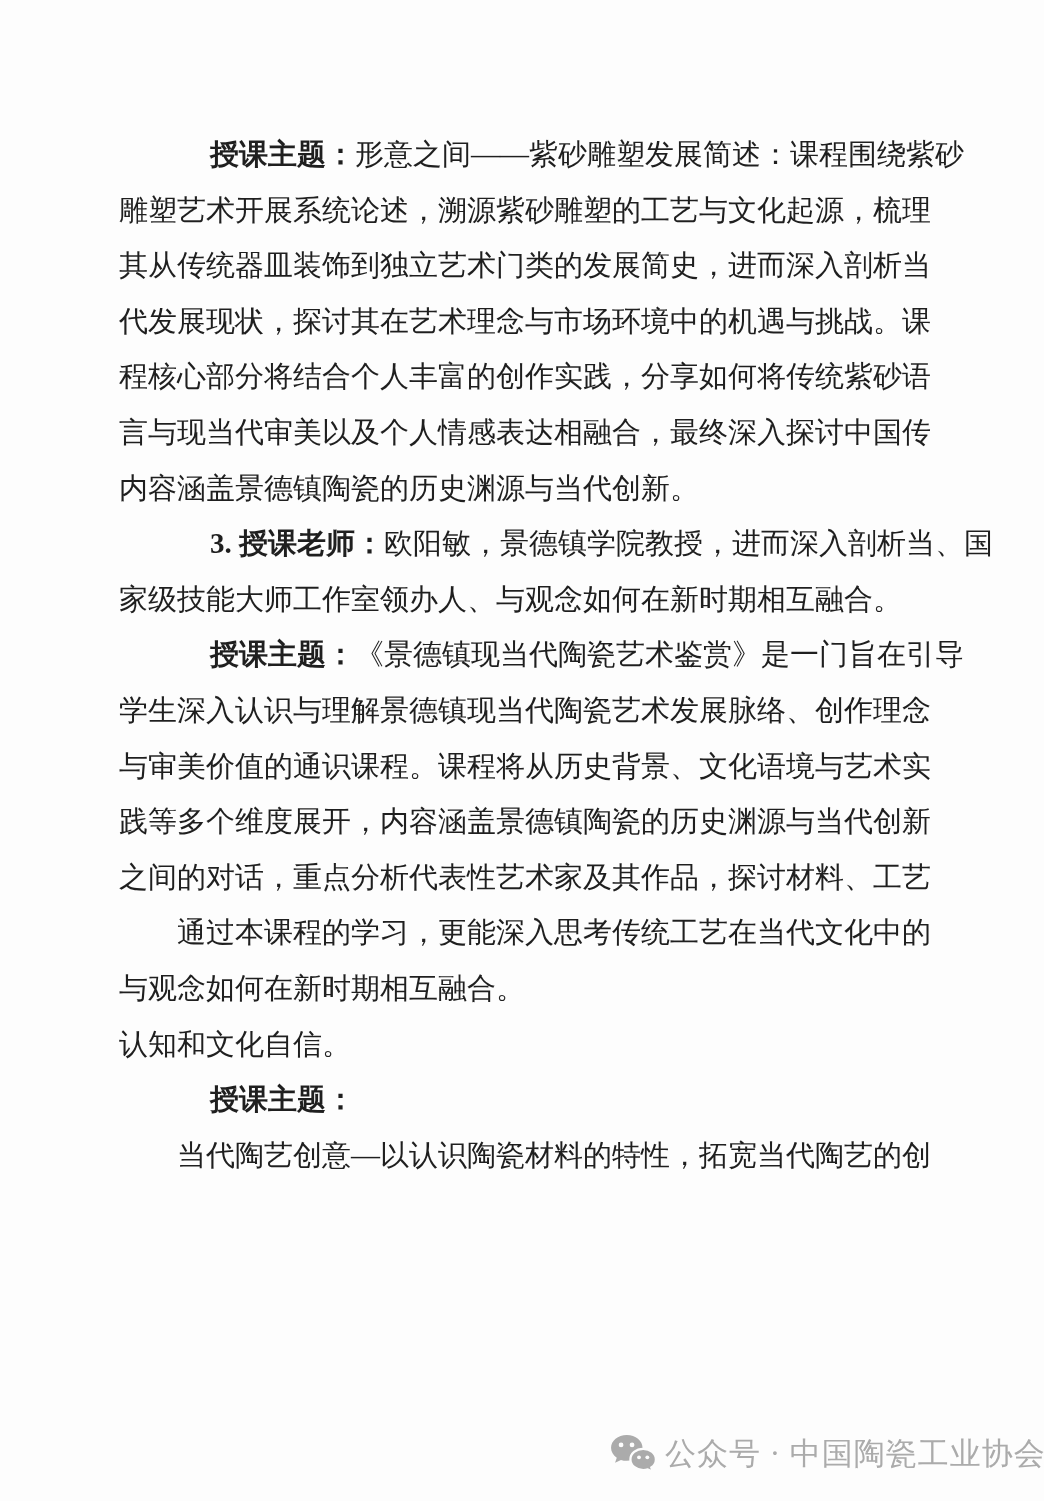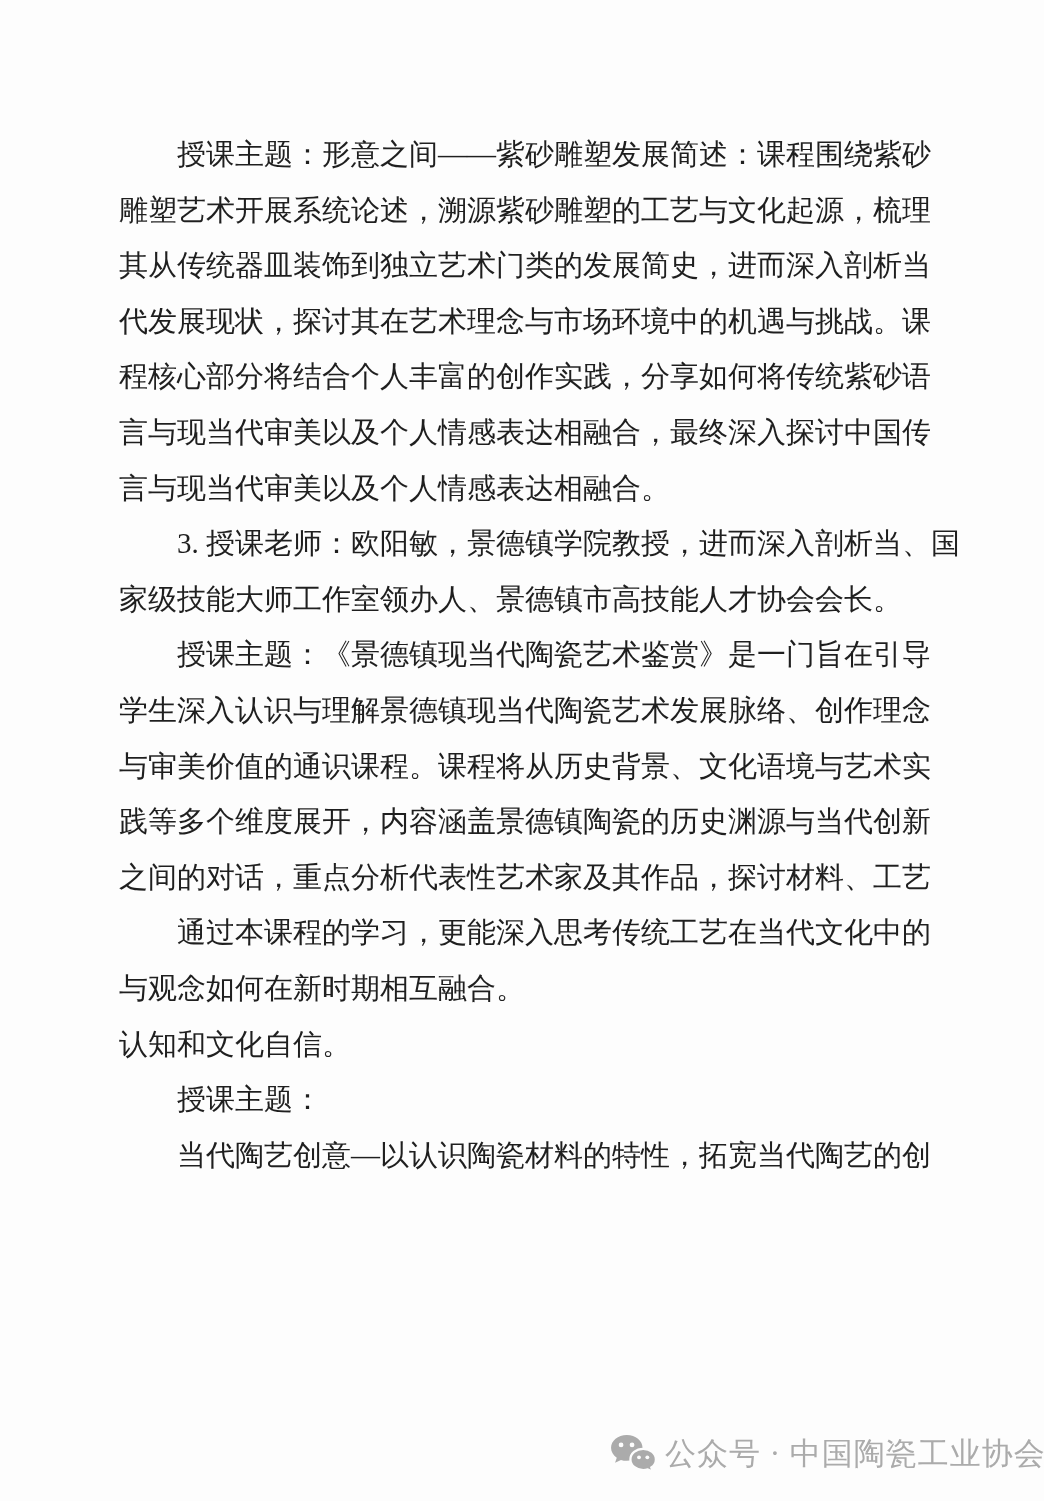--- a/index.html
+++ b/index.html
@@ -28,21 +28,22 @@
     height: 55.6px;
     line-height: 55.6px;
     font-size: 29px;
     white-space: nowrap;
     letter-spacing: 0px;
   }
   .line.indent {
     padding-left: 58px;
   }
   .line .bold {
-    font-weight: 400;
+    font-weight: 700;
+    margin-left: 33px;
   }
   .watermark {
     position: absolute;
     left: 610px;
     top: 1432px;
     display: flex;
     align-items: center;
     gap: 9px;
   }
   .watermark .wm-text {
@@ -62,23 +63,23 @@
 
 <div class="page">
 
   <div class="doc-lines" style="color: rgb(31, 31, 31);">
       <div class="line indent"><span class="bold">授课主题：</span><span>形意之间——紫砂雕塑发展简述：课程围绕紫砂</span></div>
       <div class="line"><span>雕塑艺术开展系统论述，溯源紫砂雕塑的工艺与文化起源，梳理</span></div>
       <div class="line"><span>其从传统器皿装饰到独立艺术门类的发展简史，进而深入剖析当</span></div>
       <div class="line"><span>代发展现状，探讨其在艺术理念与市场环境中的机遇与挑战。课</span></div>
       <div class="line"><span>程核心部分将结合个人丰富的创作实践，分享如何将传统紫砂语</span></div>
       <div class="line"><span>言与现当代审美以及个人情感表达相融合，最终深入探讨中国传</span></div>
-      <div class="line"><span>言与现当代审美以及个人情感表达相融合。</span></div>
+      <div class="line"><span>内容涵盖景德镇陶瓷的历史渊源与当代创新。</span></div>
       <div class="line indent"><span class="bold">3. 授课老师：</span><span>欧阳敏，景德镇学院教授，进而深入剖析当、国</span></div>
-      <div class="line"><span>家级技能大师工作室领办人、景德镇市高技能人才协会会长。</span></div>
+      <div class="line"><span>家级技能大师工作室领办人、与观念如何在新时期相互融合。</span></div>
       <div class="line indent"><span class="bold">授课主题：</span><span>《景德镇现当代陶瓷艺术鉴赏》是一门旨在引导</span></div>
       <div class="line"><span>学生深入认识与理解景德镇现当代陶瓷艺术发展脉络、创作理念</span></div>
       <div class="line"><span>与审美价值的通识课程。课程将从历史背景、文化语境与艺术实</span></div>
       <div class="line"><span>践等多个维度展开，内容涵盖景德镇陶瓷的历史渊源与当代创新</span></div>
       <div class="line"><span>之间的对话，重点分析代表性艺术家及其作品，探讨材料、工艺</span></div>
       <div class="line indent"><span>通过本课程的学习，更能深入思考传统工艺在当代文化中的</span></div>
       <div class="line"><span>与观念如何在新时期相互融合。</span></div>
       <div class="line"><span>认知和文化自信。</span></div>
       <div class="line indent"><span class="bold">授课主题：</span></div>
       <div class="line indent"><span>当代陶艺创意—以认识陶瓷材料的特性，拓宽当代陶艺的创</span></div>

